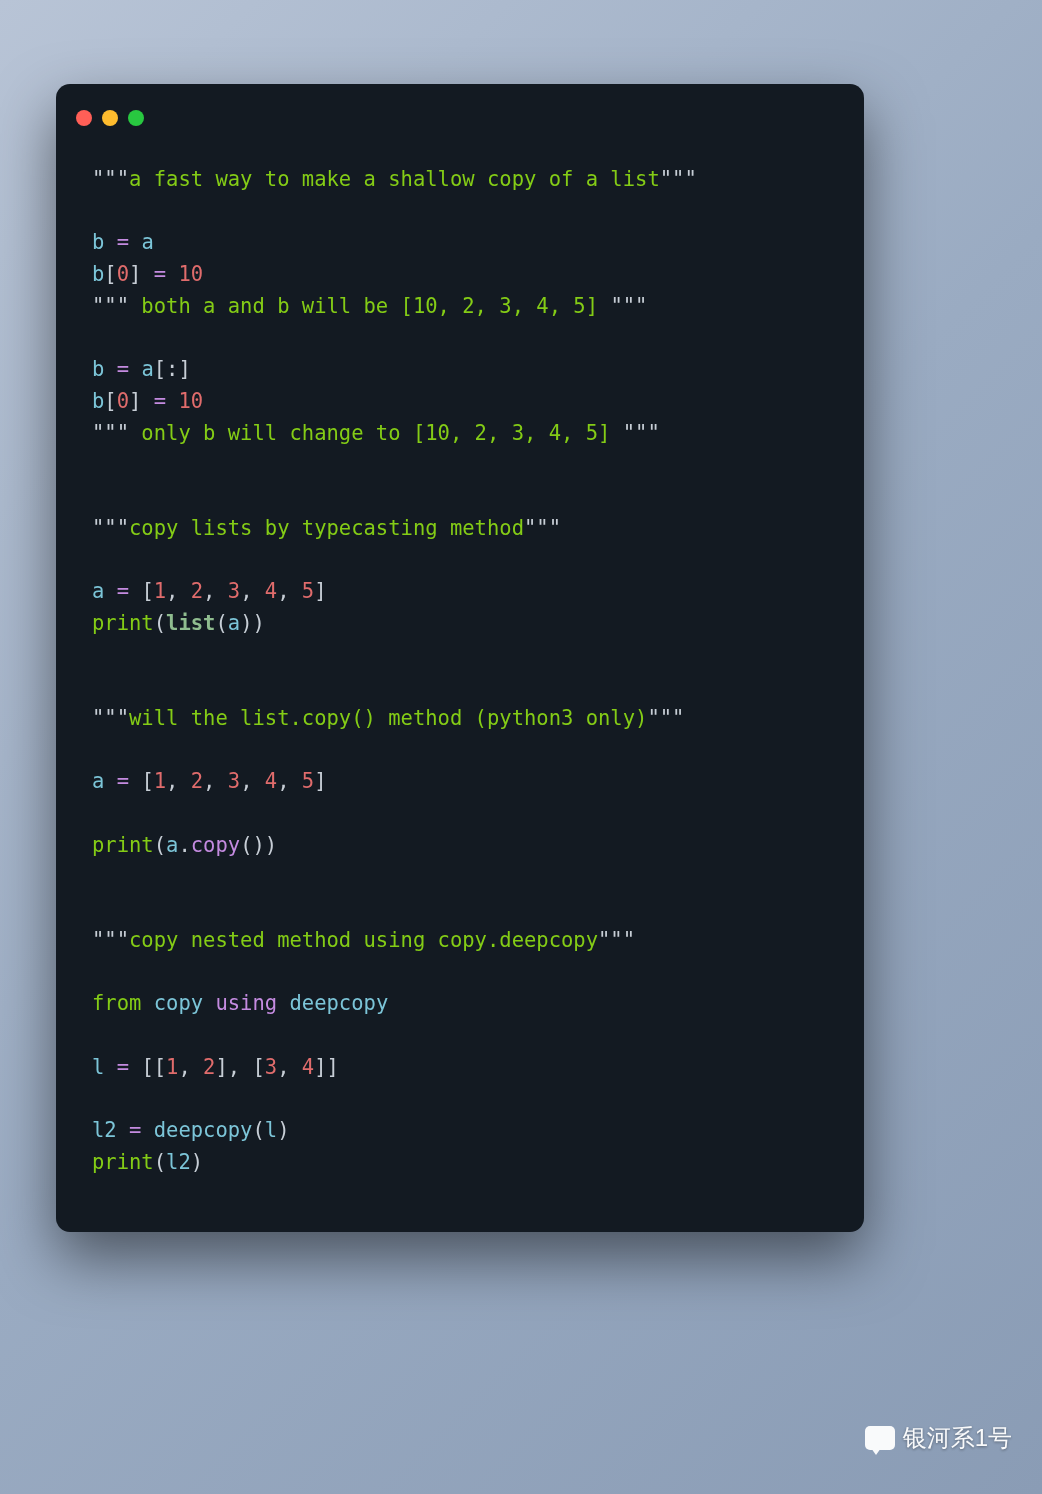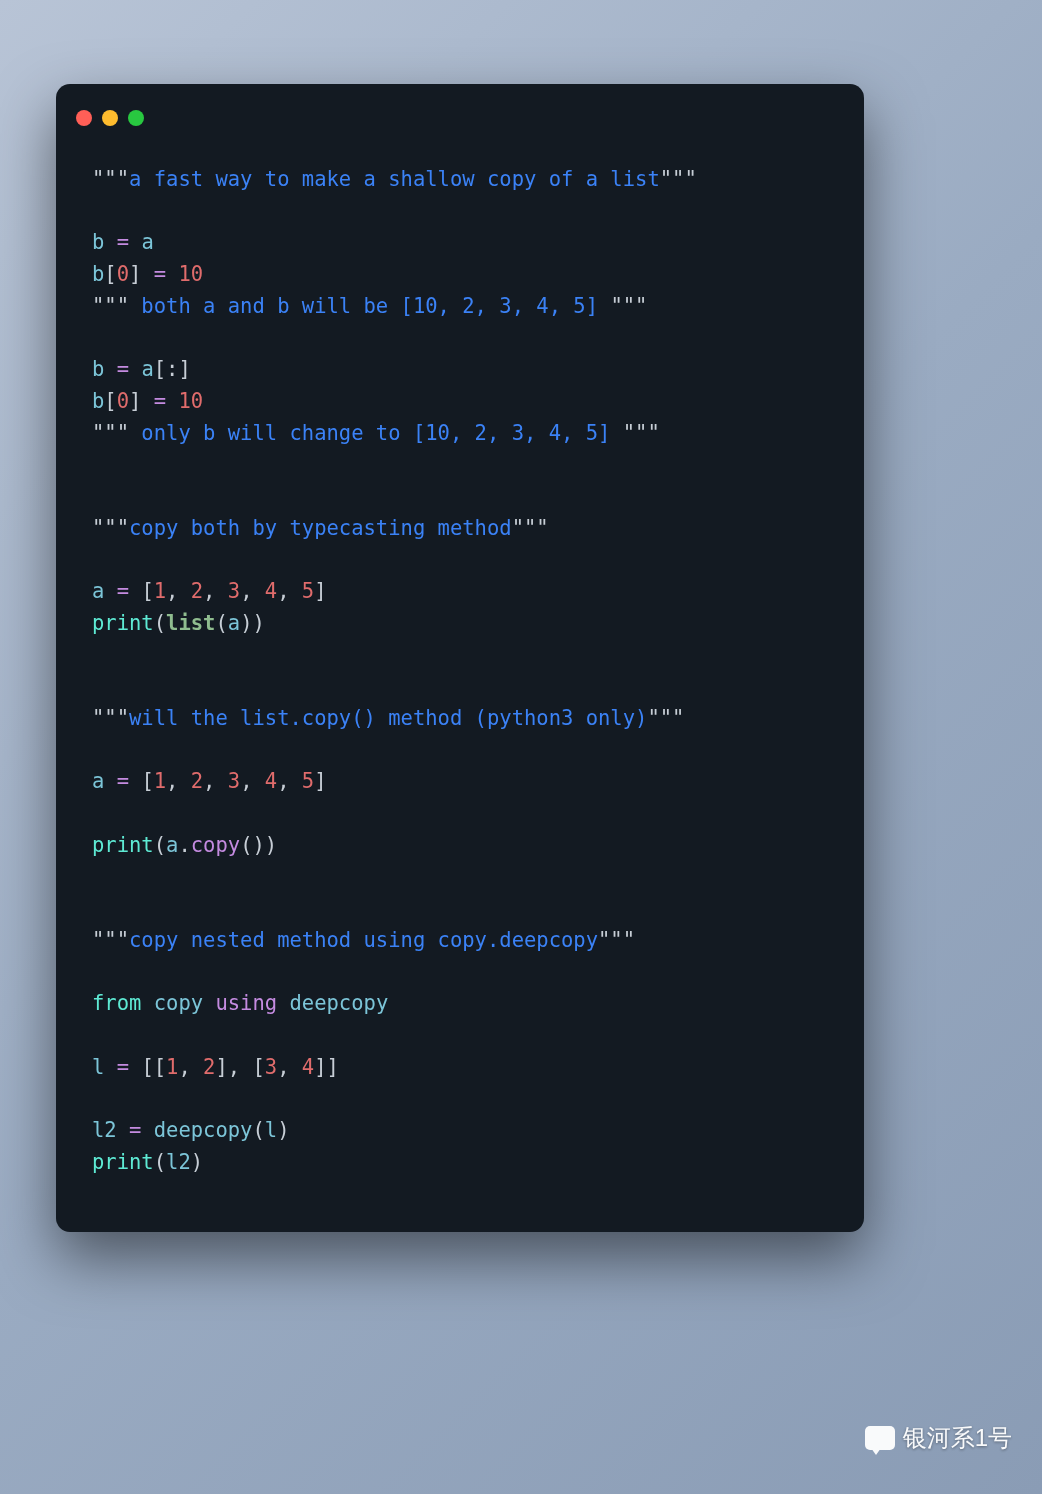--- a/index.html
+++ b/index.html
@@ -33,26 +33,26 @@
   .dot-red { background: #ff5f57; }
   .dot-yellow { background: #febc2e; }
   .dot-green { background: #28c840; }
   .code {
     padding: 30px 36px 30px 36px;
     font-size: 20.5px;
     line-height: 31.7px;
     white-space: pre;
     color: #c7ced6;
   }
-  .s  { color: #3b82f6; }  
+  .s  { color: #84cc16; }  
   .v  { color: #7cc5d8; }  
   .op { color: #c48be0; }  
   .n  { color: #e06c6c; }  
   .p  { color: #c7ced6; }  
-  .fn { color: #5eead4; }  
+  .fn { color: #84cc16; }  
   .bi { color: #8fbc8f; font-weight: bold; }  
   .kw { color: #c48be0; }  
   .mod{ color: #7cc5d8; }  
   .sq { color: #c7ced6; }  
 
   .watermark {
     position: absolute;
     right: 30px;
     bottom: 40px;
     display: flex;
@@ -93,21 +93,21 @@
 
 <span class="v">b</span><span class="op"> = </span><span class="v">a</span>
 <span class="v">b</span><span class="p">[</span><span class="n">0</span><span class="p">]</span><span class="op"> = </span><span class="n">10</span>
 <span class="sq">"""</span><span class="s"> both a and b will be [10, 2, 3, 4, 5] </span><span class="sq">"""</span>
 
 <span class="v">b</span><span class="op"> = </span><span class="v">a</span><span class="p">[:]</span>
 <span class="v">b</span><span class="p">[</span><span class="n">0</span><span class="p">]</span><span class="op"> = </span><span class="n">10</span>
 <span class="sq">"""</span><span class="s"> only b will change to [10, 2, 3, 4, 5] </span><span class="sq">"""</span>
 
 
-<span class="sq">"""</span><span class="s">copy both by typecasting method</span><span class="sq">"""</span>
+<span class="sq">"""</span><span class="s">copy lists by typecasting method</span><span class="sq">"""</span>
 
 <span class="v">a</span><span class="op"> = </span><span class="p">[</span><span class="n">1</span><span class="p">, </span><span class="n">2</span><span class="p">, </span><span class="n">3</span><span class="p">, </span><span class="n">4</span><span class="p">, </span><span class="n">5</span><span class="p">]</span>
 <span class="fn">print</span><span class="p">(</span><span class="bi">list</span><span class="p">(</span><span class="v">a</span><span class="p">)</span><span class="p">)</span>
 
 
 <span class="sq">"""</span><span class="s">will the list.copy() method (python3 only)</span><span class="sq">"""</span>
 
 <span class="v">a</span><span class="op"> = </span><span class="p">[</span><span class="n">1</span><span class="p">, </span><span class="n">2</span><span class="p">, </span><span class="n">3</span><span class="p">, </span><span class="n">4</span><span class="p">, </span><span class="n">5</span><span class="p">]</span>
 
 <span class="fn">print</span><span class="p">(</span><span class="v">a</span><span class="p">.</span><span class="op">copy</span><span class="p">(</span><span class="p">)</span><span class="p">)</span>

